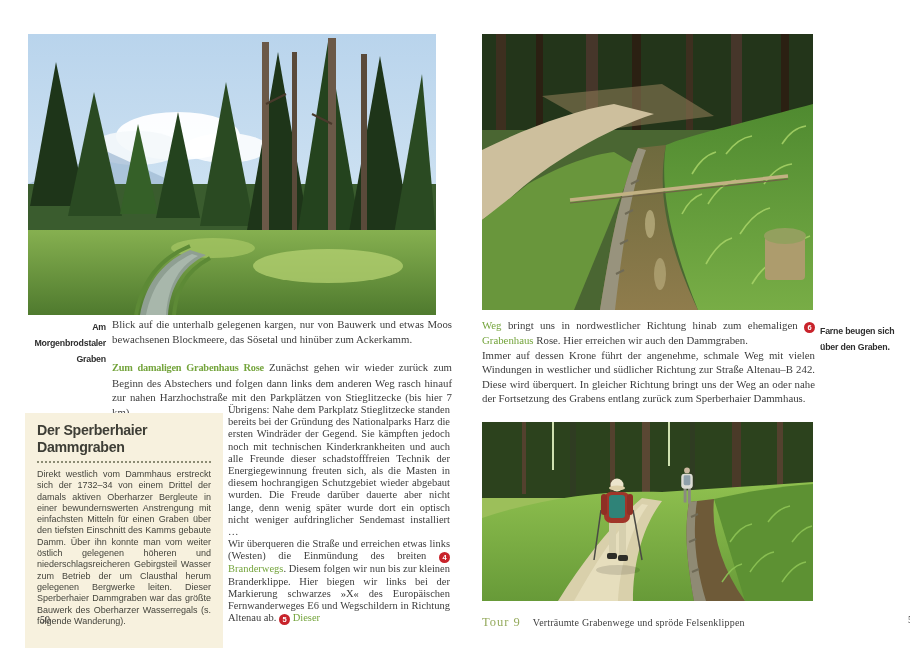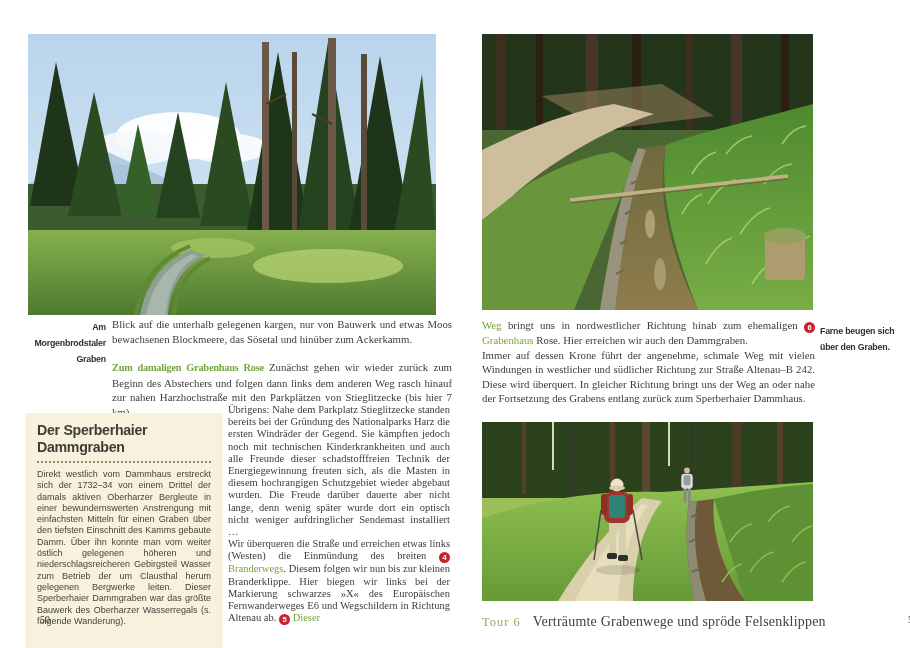--- a/index.html
+++ b/index.html
@@ -45,21 +45,21 @@
   .sidebar h3{margin:0;font-size:14.2px;line-height:16.5px;color:#3e3e36;letter-spacing:-0.3px;}
   .dots{border-bottom:2px dotted #8c8c74;margin:5px 0 6px 0;height:1px;}
   .sidebar p{margin:0;font-size:9px;line-height:11.3px;color:#45453d;text-align:justify;}
 
   .pagenum{position:absolute;font-size:10px;color:#3a3a3a;margin-left:12px;}
   .pn-left{left:28px;top:614px;}
   .pn-right{left:876px;top:614px;width:30px;text-align:right;}
 
   .footer{position:absolute;left:482px;top:612px;width:340px;white-space:nowrap;}
   .tour-label{color:var(--footer-green);font-size:12.5px;letter-spacing:1px;}
-  .tour-title{color:#3f3f3f;font-size:14px;margin-left:12px;letter-spacing:0.2px;}
+  .tour-title{color:#3f3f3f;font-size:10px;margin-left:12px;letter-spacing:0.2px;}
 </style>
 </head>
 <body>
 
 <div class="spread">
 
   <figure class="photo photo1">
     <svg viewBox="0 0 408 281" preserveAspectRatio="none">
       <defs>
         <linearGradient id="sky1" x1="0" y1="0" x2="0" y2="1">
@@ -231,18 +231,18 @@
         <rect x="2" y="42" width="6" height="32" fill="#8a8a80"></rect>
         <rect x="-12" y="12" width="24" height="31" rx="7" fill="#dcdcd4"></rect>
         <rect x="-7" y="15" width="14" height="21" rx="3" fill="#8fa0aa"></rect>
         <circle cx="0" cy="5" r="6" fill="#cbb9a0"></circle>
       </g>
     </svg>
   </figure>
 
 
   <div class="footer">
-    <span class="tour-label">Tour 6</span><span class="tour-title">Verträumte Grabenwege und spröde Felsenklippen</span>
+    <span class="tour-label">Tour 9</span><span class="tour-title">Verträumte Grabenwege und spröde Felsenklippen</span>
   </div>
 
   <div class="pagenum pn-right">51</div>
 
 </div>
 
 </body></html>

